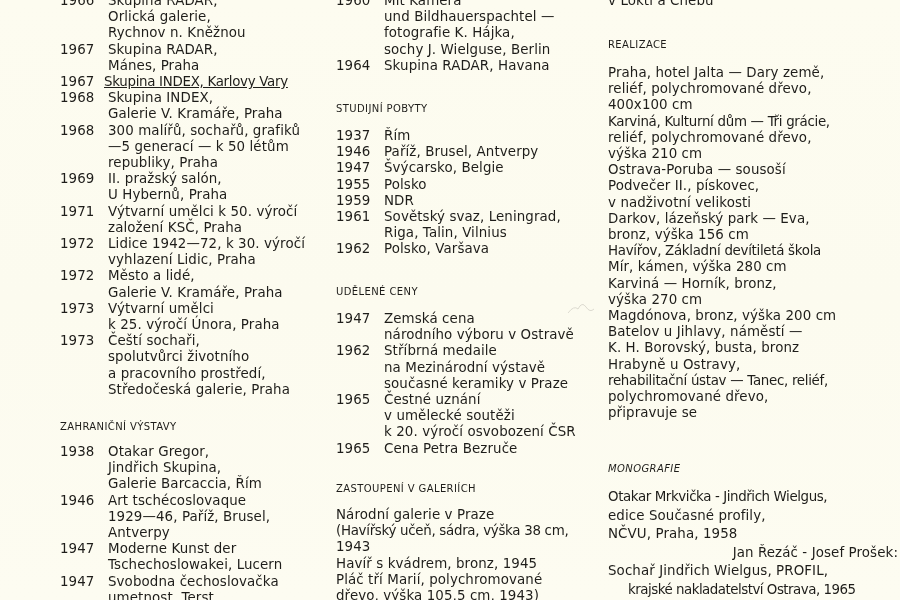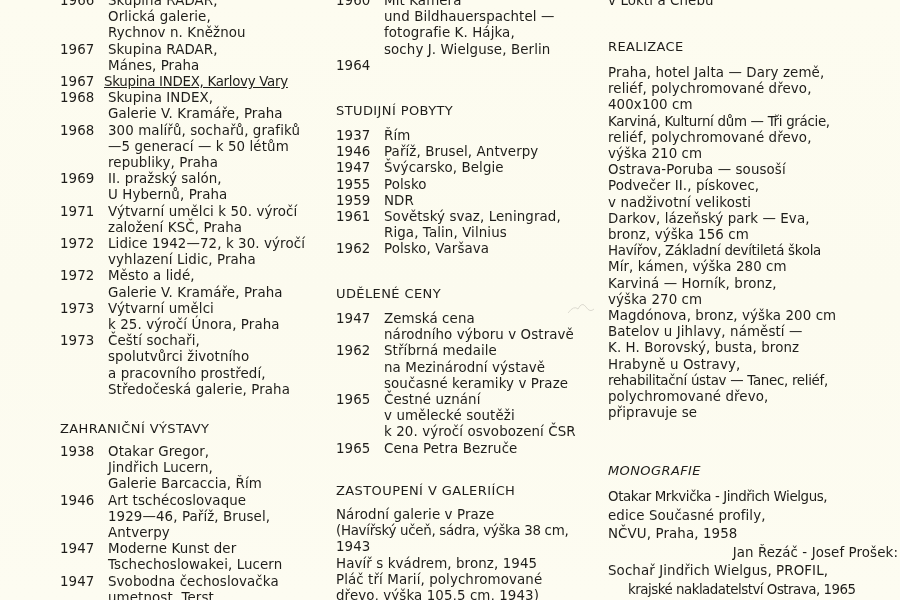--- a/index.html
+++ b/index.html
@@ -28,21 +28,21 @@
     top: 0;
   }
   .col-left { left: 58px; width: 262px; }
   .col-mid { left: 334px; width: 262px; }
   .col-right { left: 606px; width: 290px; }
 
   .block { position: absolute; left: 0; width: 100%; }
   .heading {
     position: absolute;
     left: 2px;
-    font-size: 13px;
+    font-size: 10px;
     letter-spacing: 0.4px;
     white-space: nowrap;
   }
   .entry {
     position: relative;
     display: flex;
     line-height: 16.2px;
   }
   .year {
     width: 48px;
@@ -152,21 +152,21 @@
       </div>
     </div>
 
     <div class="heading" style="top:421px;">ZAHRANIČNÍ VÝSTAVY</div>
 
     <div class="block" style="top:444px;">
       <div class="entry">
         <span class="year">1938</span>
         <span class="lines">
           <span class="line">Otakar Gregor,</span>
-          <span class="line">Jindřich Lucern,</span>
+          <span class="line">Jindřich Skupina,</span>
           <span class="line">Galerie Barcaccia, Řím</span>
         </span>
       </div>
       <div class="entry">
         <span class="year">1946</span>
         <span class="lines">
           <span class="line">Art tschécoslovaque</span>
           <span class="line">1929—46, Paříž, Brusel,</span>
           <span class="line">Antverpy</span>
         </span>
@@ -194,20 +194,23 @@
         <span class="year">1960</span>
         <span class="lines">
           <span class="line">Mit Kamera</span>
           <span class="line">und Bildhauerspachtel —</span>
           <span class="line">fotografie K. Hájka,</span>
           <span class="line">sochy J. Wielguse, Berlin</span>
         </span>
       </div>
       <div class="entry">
         <span class="year">1964</span>
+        <span class="lines">
+          <span class="line">Skupina RADAR, Havana</span>
+        </span>
       </div>
     </div>
 
     <div class="heading" style="top:103px;">STUDIJNÍ POBYTY</div>
 
     <div class="block" style="top:128px;">
       <div class="entry">
         <span class="year">1937</span>
         <span class="lines">
             <span class="line">Řím</span>

